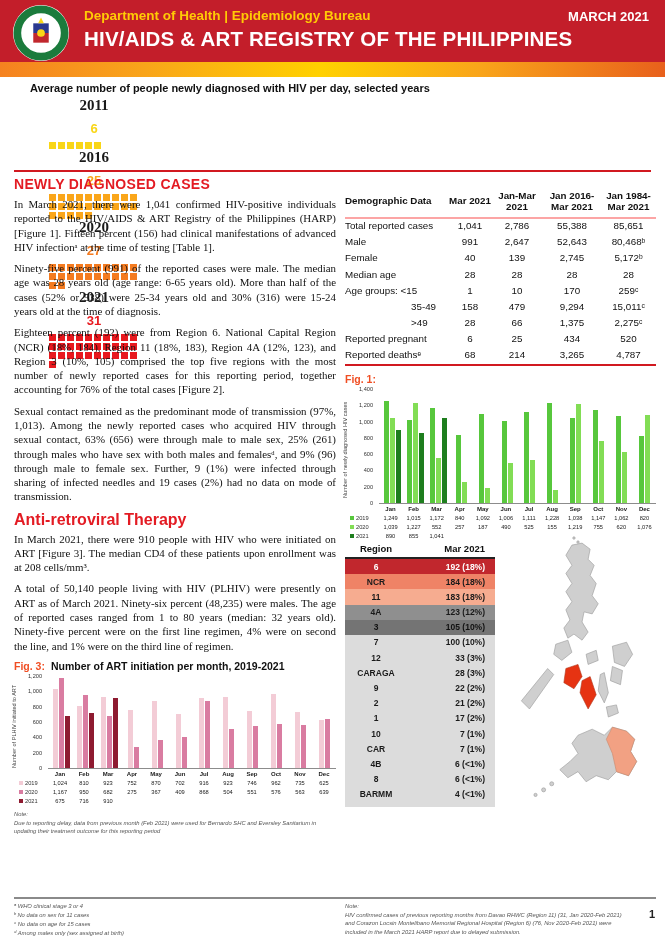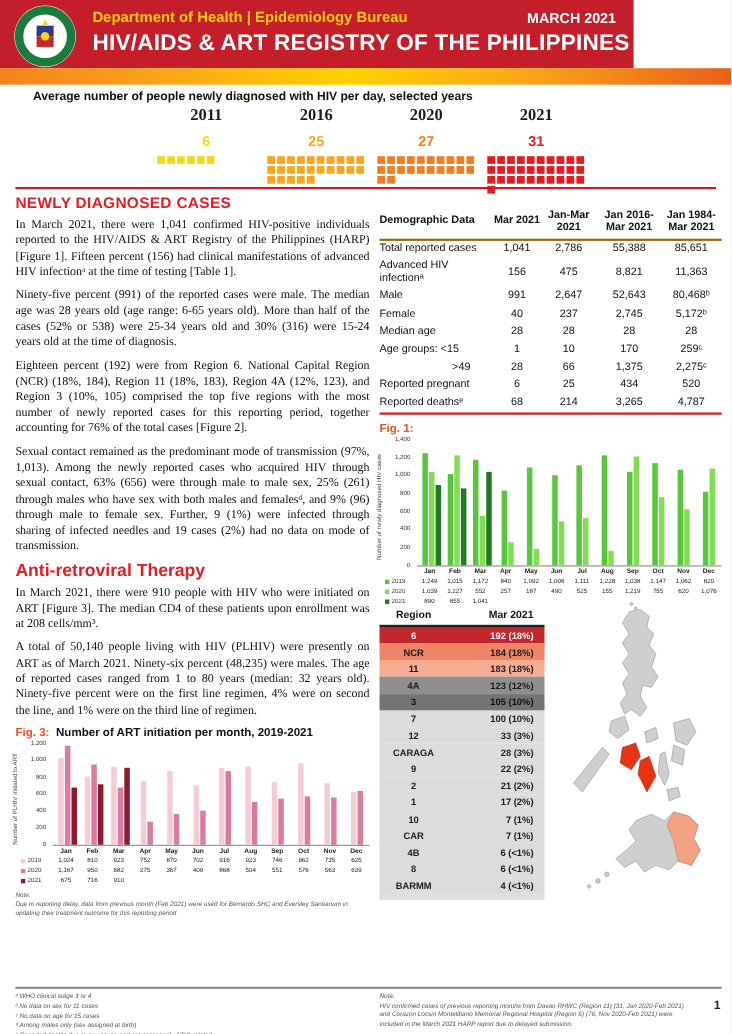--- a/index.html
+++ b/index.html
@@ -1,47 +1,47 @@
 <!DOCTYPE html>
 <html><head>
 <meta charset="utf-8">
 <style>
   html,body{margin:0;padding:0;background:#e9e9e9;}
   .page{position:relative;width:665px;height:940px;background:#fff;margin:0 auto;overflow:hidden;
         font-family:"Liberation Sans",sans-serif;color:#111;}
   
-  .masthead{position:absolute;left:0;top:0;width:576px;height:62px;background:#C31E2A;}
+  .masthead{position:absolute;left:0;top:0;width:665px;height:62px;background:#C31E2A;}
   .accent-strip{position:absolute;left:0;top:62px;width:665px;height:15px;
     background:linear-gradient(95deg,#F58220 0%,#F9A51A 22%,#FFD100 48%,#F9A51A 72%,#E8601C 100%);}
   .logo{position:absolute;left:12px;top:4px;width:58px;height:58px;}
   .agency{position:absolute;left:84px;top:8px;font-weight:bold;font-size:13.5px;color:#FFCB05;}
   .issue-date{position:absolute;right:16px;top:9px;font-weight:bold;font-size:13px;color:#fff;}
   .main-title{position:absolute;left:84px;top:27px;font-weight:bold;font-size:20.5px;color:#fff;letter-spacing:.2px;}
   
   .daily{position:absolute;left:0;top:82px;width:665px;}
   .daily-title{margin-left:30px;font-weight:bold;font-size:11px;color:#111;}
-  #daily-grid{display:flex;justify-content:center;padding:3px 34px 0 44px;}
+  #daily-grid{display:flex;justify-content:flex-start;padding:3px 34px 0 44px;flex-direction:column;}
   .daily-col{width:100px;}
   .daily-year{font-family:"Liberation Serif",serif;font-weight:bold;font-size:15px;text-align:center;color:#1a1a1a;}
   .daily-num{font-weight:bold;font-size:13px;text-align:center;margin:7px 0 6px;}
   .dot-grid{width:90px;display:flex;flex-wrap:wrap;gap:2px;margin:0 auto;}
   .dot{width:7px;height:7px;display:block;}
   .red-rule{position:absolute;left:14px;top:170px;width:637px;border-top:2px solid #D11920;}
   
   .col-left{position:absolute;left:14px;top:176px;width:322px;}
   .col-right{position:absolute;left:345px;top:182px;width:311px;}
   h1.sec{margin:0 0 5px;font-size:14px;font-weight:bold;color:#E31B23;letter-spacing:.3px;}
   h2.sec{margin:5px 0 3px;font-size:16px;font-weight:bold;color:#E31B23;}
   .body-p{font-family:"Liberation Serif",serif;font-size:10.9px;line-height:1.31;text-align:justify;margin:0 0 7px;color:#101010;}
   .figcap{display:flex;gap:6px;font-weight:bold;font-size:10.5px;margin:4px 0 4px;align-items:flex-start;}
   .figlab{color:#F04E23;white-space:nowrap;}
   
   .t1{margin-top:6px;border-bottom:2px solid #D11920;font-size:9.8px;}
   .t1-row{display:flex;align-items:center;padding:2.6px 0;line-height:1.12;}
-  .t1-head{border-bottom:2px solid #a16207;font-weight:bold;padding-bottom:4px;}
+  .t1-head{border-bottom:2px solid #fca5a5;font-weight:bold;padding-bottom:4px;}
   .t1 .c0{width:104px;text-align:left;}
   .t1 .c1{width:42px;text-align:center;}
   .t1 .c2{width:52px;text-align:center;}
   .t1 .c3{width:58px;text-align:center;}
   .t1 .c4{flex:1;text-align:center;}
   .t1 .indent{padding-left:66px;box-sizing:border-box;}
   
   .chart-wrap{position:relative;margin-top:2px;}
   .chart-ylab{position:absolute;left:-3px;top:4px;height:100%;writing-mode:vertical-rl;transform:rotate(180deg);
     font-size:5.6px;color:#444;text-align:center;}
@@ -368,53 +368,53 @@
           <div class="c4">Jan 1984- Mar 2021</div>
         </div>
         <div class="t1-row">
           <div class="c0">Total reported cases</div>
           <div class="c1">1,041</div>
           <div class="c2">2,786</div>
           <div class="c3">55,388</div>
           <div class="c4">85,651</div>
         </div>
         <div class="t1-row">
-          <div class="c0">Advanced HIV infectionᵃ</div>
-          <div class="c1">156</div>
-          <div class="c2">475</div>
-          <div class="c3">8,821</div>
-          <div class="c4">11,363</div>
-        </div>
-        <div class="t1-row">
           <div class="c0">Male</div>
           <div class="c1">991</div>
           <div class="c2">2,647</div>
           <div class="c3">52,643</div>
           <div class="c4">80,468ᵇ</div>
         </div>
         <div class="t1-row">
           <div class="c0">Female</div>
           <div class="c1">40</div>
-          <div class="c2">237</div>
+          <div class="c2">139</div>
           <div class="c3">2,745</div>
           <div class="c4">5,172ᵇ</div>
         </div>
         <div class="t1-row">
           <div class="c0">Median age</div>
           <div class="c1">28</div>
           <div class="c2">28</div>
           <div class="c3">28</div>
           <div class="c4">28</div>
         </div>
         <div class="t1-row">
           <div class="c0">Age groups:  &lt;15</div>
           <div class="c1">1</div>
           <div class="c2">10</div>
           <div class="c3">170</div>
           <div class="c4">259ᶜ</div>
+        </div>
+        <div class="t1-row">
+          <div class="c0 indent">35-49</div>
+          <div class="c1">158</div>
+          <div class="c2">479</div>
+          <div class="c3">9,294</div>
+          <div class="c4">15,011ᶜ</div>
         </div>
         <div class="t1-row">
           <div class="c0 indent">&gt;49</div>
           <div class="c1">28</div>
           <div class="c2">66</div>
           <div class="c3">1,375</div>
           <div class="c4">2,275ᶜ</div>
         </div>
         <div class="t1-row">
           <div class="c0">Reported pregnant</div>

